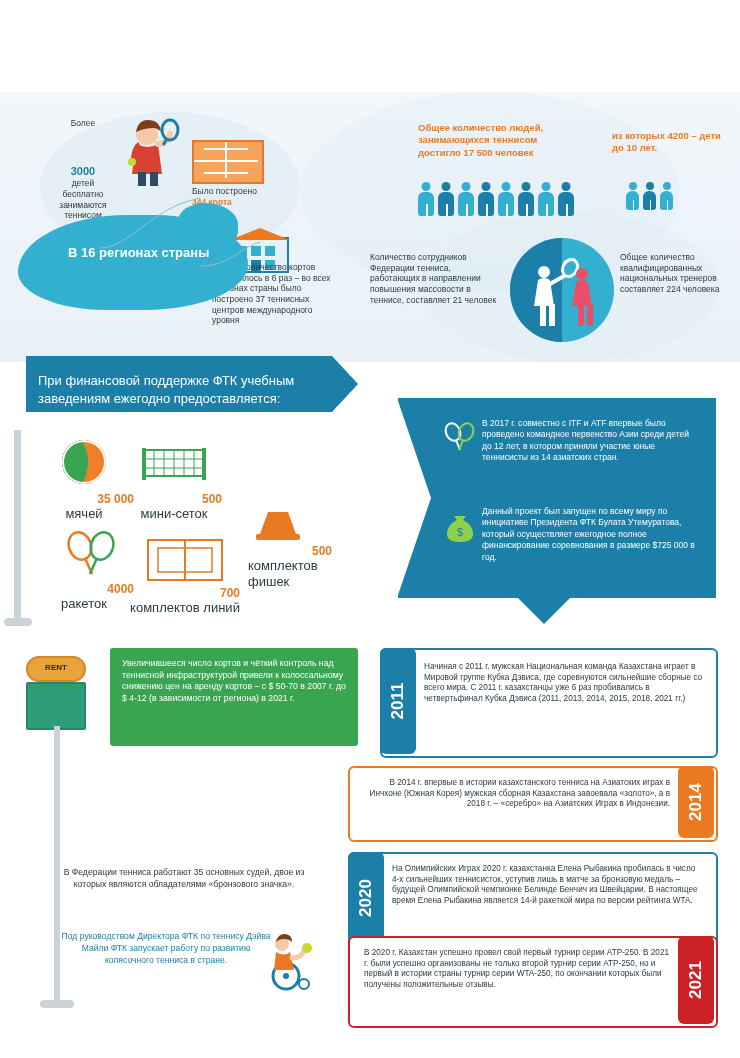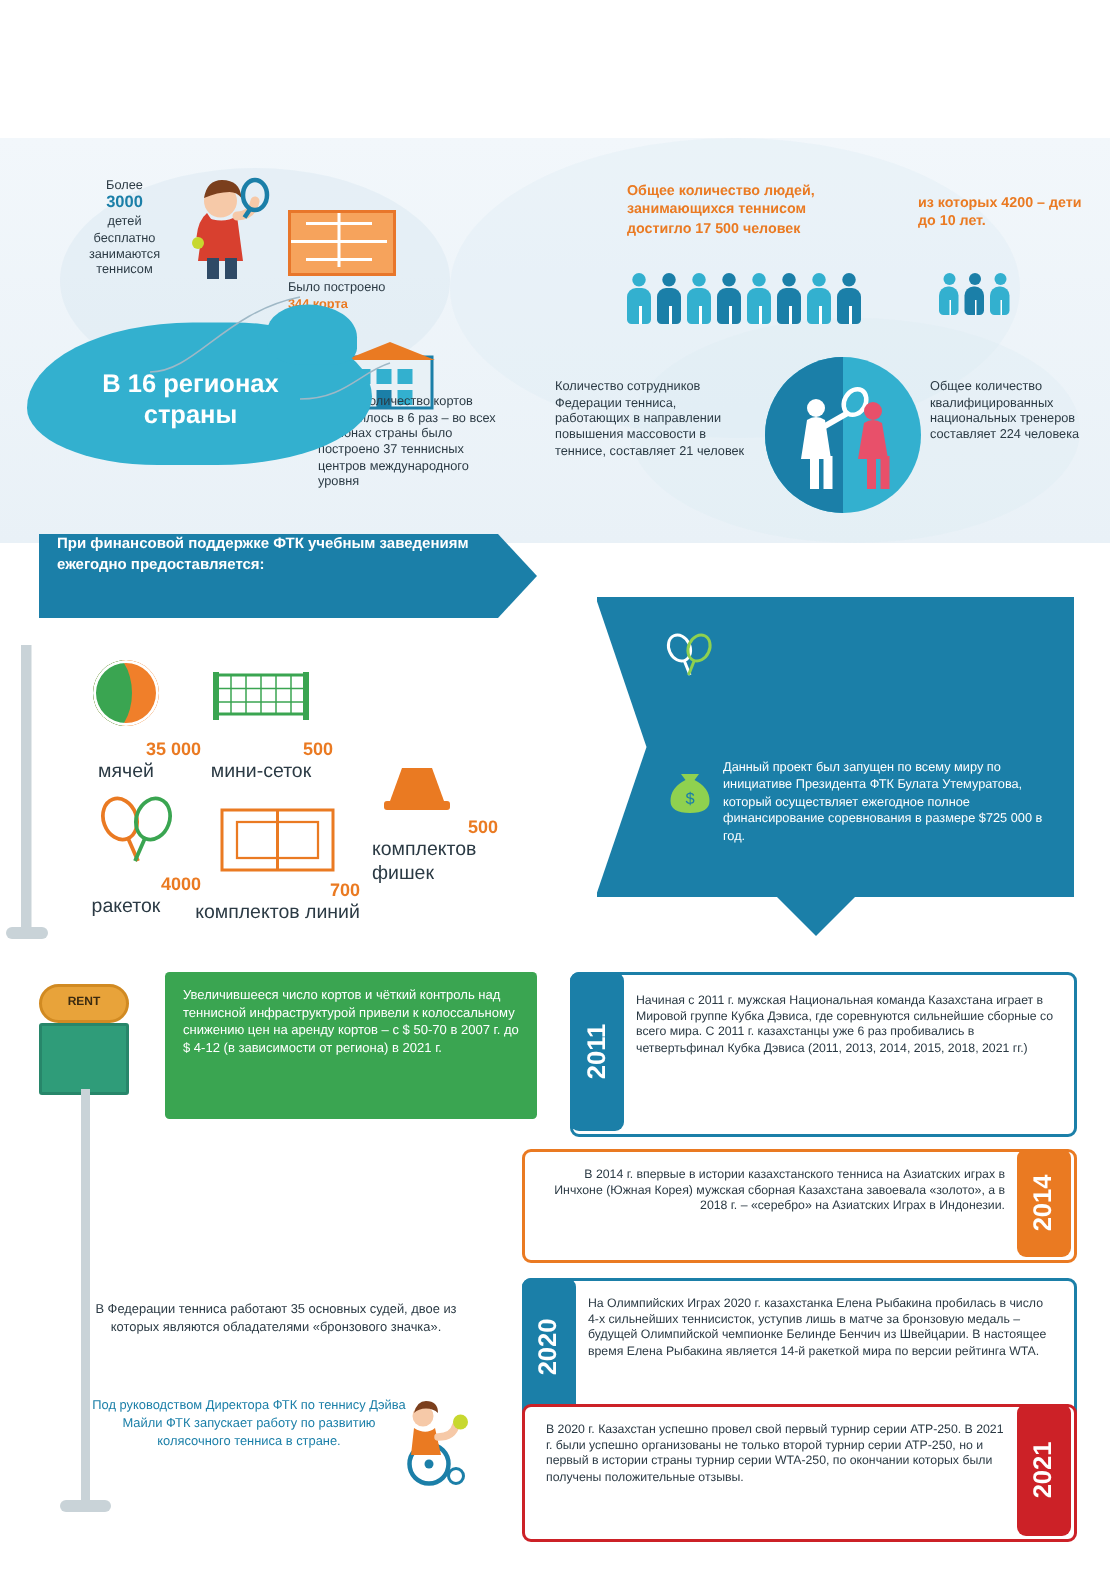--- a/index.html
+++ b/index.html
@@ -46,22 +46,22 @@
     position:absolute;left:18px;top:215px;width:230px;height:95px;
     background:#33b0cf;
     border-radius:48% 40% 45% 38%/60% 52% 48% 40%;
     box-shadow:0 0 0 0 rgba(0,0,0,0);
   }
   .map-shape:after{
     content:"";position:absolute;left:160px;top:-12px;width:60px;height:40px;
     background:#33b0cf;border-radius:50% 60% 30% 40%;
   }
   .map-label{
-    position:absolute;left:52px;top:245px;width:150px;color:#fff;
-    font-size:17px;font-weight:bold;text-align:center;line-height:1.25;
+    position:absolute;left:68px;top:245px;width:150px;color:#fff;
+    font-size:13px;font-weight:bold;line-height:1.25;
   }
 
   
   .ppl{display:flex;gap:4px;align-items:flex-end;}
   .person{width:16px;height:34px;position:relative;}
   .person .head{position:absolute;left:50%;top:0;transform:translateX(-50%);
     width:9px;height:9px;border-radius:50%;}
   .person .body{position:absolute;left:0;top:10px;width:16px;height:24px;
     border-radius:6px 6px 3px 3px;}
   .person .legsplit{position:absolute;left:50%;top:22px;width:1.5px;height:12px;background:#fff;}
@@ -72,21 +72,21 @@
 
   
   .banner{
     position:absolute;left:26px;top:356px;width:306px;height:56px;background:#1b7fa8;
   }
   .banner .arrow{
     position:absolute;right:-26px;top:0;width:0;height:0;
     border-top:28px solid transparent;border-bottom:28px solid transparent;
     border-left:26px solid #1b7fa8;
   }
-  .banner p{margin:0;padding:0 12px;color:#fff;font-size:10px;line-height:1.35;font-weight:bold;}
+  .banner p{margin:0;padding:16px 12px;color:#fff;font-size:13px;line-height:1.35;font-weight:normal;}
 
   
   .equip-pole{position:absolute;left:14px;top:430px;width:7px;height:195px;background:#c9d3d8;}
   .equip-base{position:absolute;left:4px;top:618px;width:28px;height:8px;border-radius:6px;background:#c9d3d8;}
 
   .ball{width:44px;height:44px;border-radius:50%;background:#f07f2a;position:relative;overflow:hidden;}
   .ball:before{content:"";position:absolute;left:-10px;top:-6px;width:36px;height:56px;border-radius:50%;background:#3aa551;}
   .ball:after{content:"";position:absolute;left:0;top:0;width:44px;height:44px;border-radius:50%;
     box-shadow:inset 0 0 0 2px #fff;}
 
@@ -130,21 +130,21 @@
   <div class="header-notch"></div>
 
   <div class="bg-map">
     <div class="bg-blob" style="left:40px;top:20px;width:260px;height:150px;"></div>
     <div class="bg-blob" style="left:300px;top:0px;width:380px;height:200px;opacity:.35;"></div>
     <div class="bg-blob" style="left:420px;top:120px;width:300px;height:150px;opacity:.3;"></div>
   </div>
 
   <div class="abs txt center" style="left:50px;top:118px;width:66px;">
     <div>Более</div>
-    <div class="bold blue" style="font-size:11px;">3000</div>
+    <div class="bold blue" style="font-size:11px;margin-top:36px;">3000</div>
     <div>детей</div>
     <div>бесплатно</div>
     <div>занимаются</div>
     <div>теннисом</div>
   </div>
 
   <div class="abs" style="left:120px;top:118px;width:60px;height:70px;">
     <svg width="60" height="70" viewBox="0 0 60 70">
       <ellipse cx="27" cy="16" rx="11" ry="11" fill="#f6c9a8"></ellipse>
       <path d="M16 14 q2-12 12-12 q12 0 13 12 q-3-4-8-4 q-8 0-17 4z" fill="#7b3f1d"></path>
@@ -357,20 +357,21 @@
     <div class="tip"></div>
 
     <div class="abs" style="left:44px;top:22px;width:34px;height:34px;">
       <svg width="34" height="34" viewBox="0 0 34 34">
         <ellipse cx="11" cy="12" rx="7" ry="9" fill="none" stroke="#fff" stroke-width="2" transform="rotate(-25 11 12)"></ellipse>
         <line x1="14" y1="20" x2="18" y2="30" stroke="#fff" stroke-width="2"></line>
         <ellipse cx="24" cy="12" rx="7" ry="9" fill="none" stroke="#8fd14f" stroke-width="2" transform="rotate(25 24 12)"></ellipse>
         <line x1="21" y1="20" x2="17" y2="30" stroke="#8fd14f" stroke-width="2"></line>
       </svg>
     </div>
+    <div class="abs white txt" style="left:84px;top:20px;width:216px;font-size:8.5px;line-height:1.35;">В 2017 г. совместно с ITF и ATF впервые было проведено командное первенство Азии среди детей до 12 лет, в котором приняли участие юные теннисисты из 14 азиатских стран.</div>
 
     <div class="abs" style="left:44px;top:112px;width:36px;height:34px;">
       <svg width="36" height="34" viewBox="0 0 36 34">
         <path d="M12 6 h12 l-3 4 q10 5 10 14 q0 8-13 8 q-13 0-13-8 q0-9 10-14z" fill="#8fd14f"></path>
         <text x="18" y="26" font-size="11" fill="#1b7fa8" text-anchor="middle" font-family="Liberation Sans">$</text>
       </svg>
     </div>
     <div class="abs white txt" style="left:84px;top:108px;width:216px;font-size:8.5px;line-height:1.35;">Данный проект был запущен по всему миру по инициативе Президента ФТК Булата Утемуратова, который осуществляет ежегодное полное финансирование соревнования в размере $725 000 в год.</div>
   </div>
 

